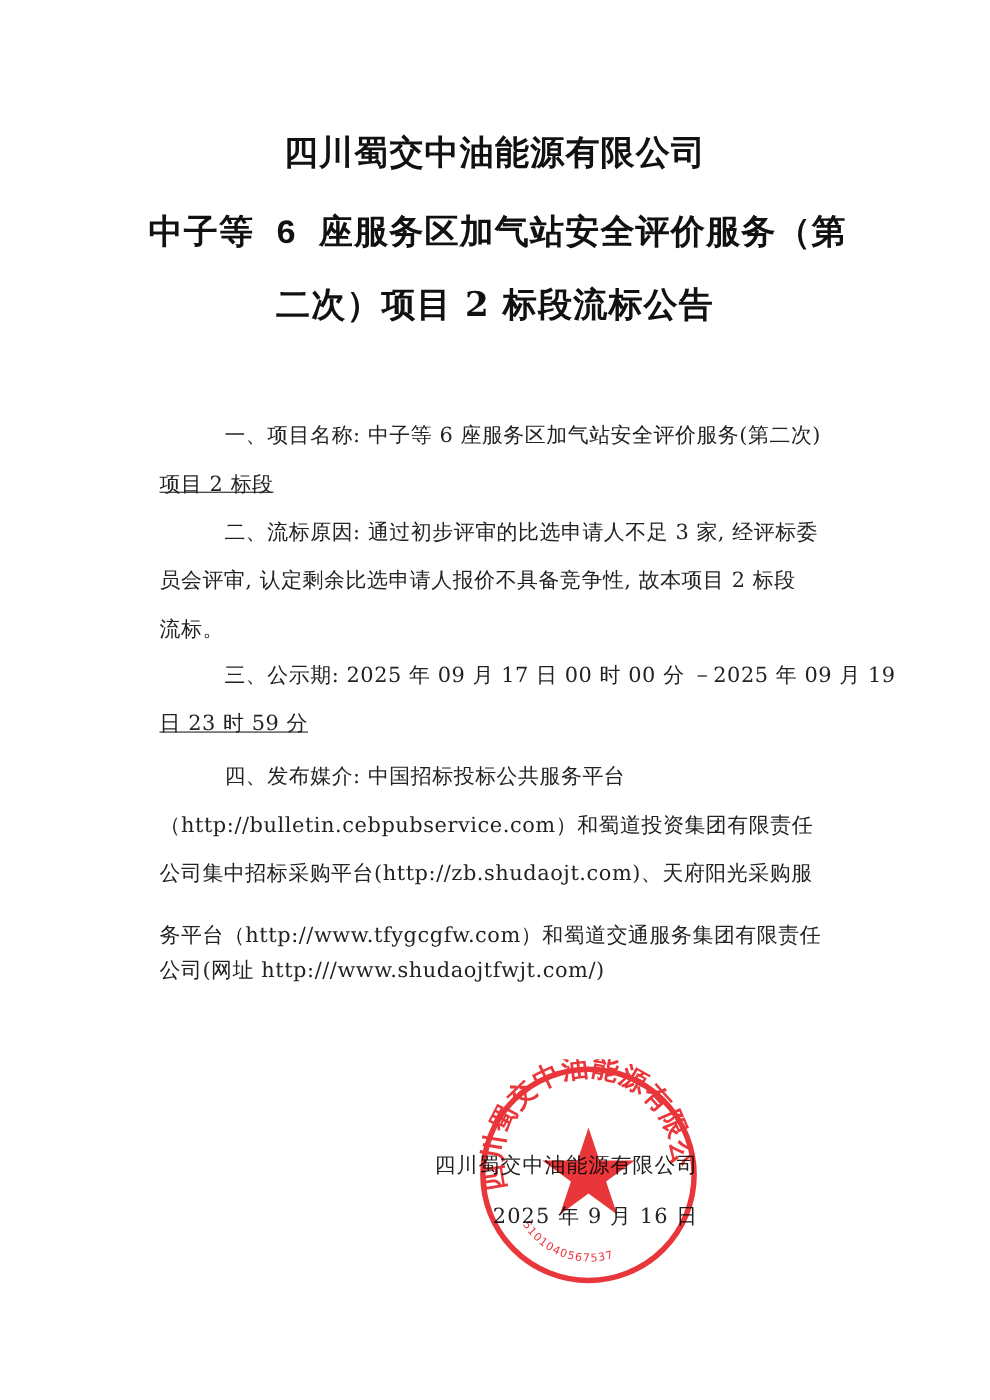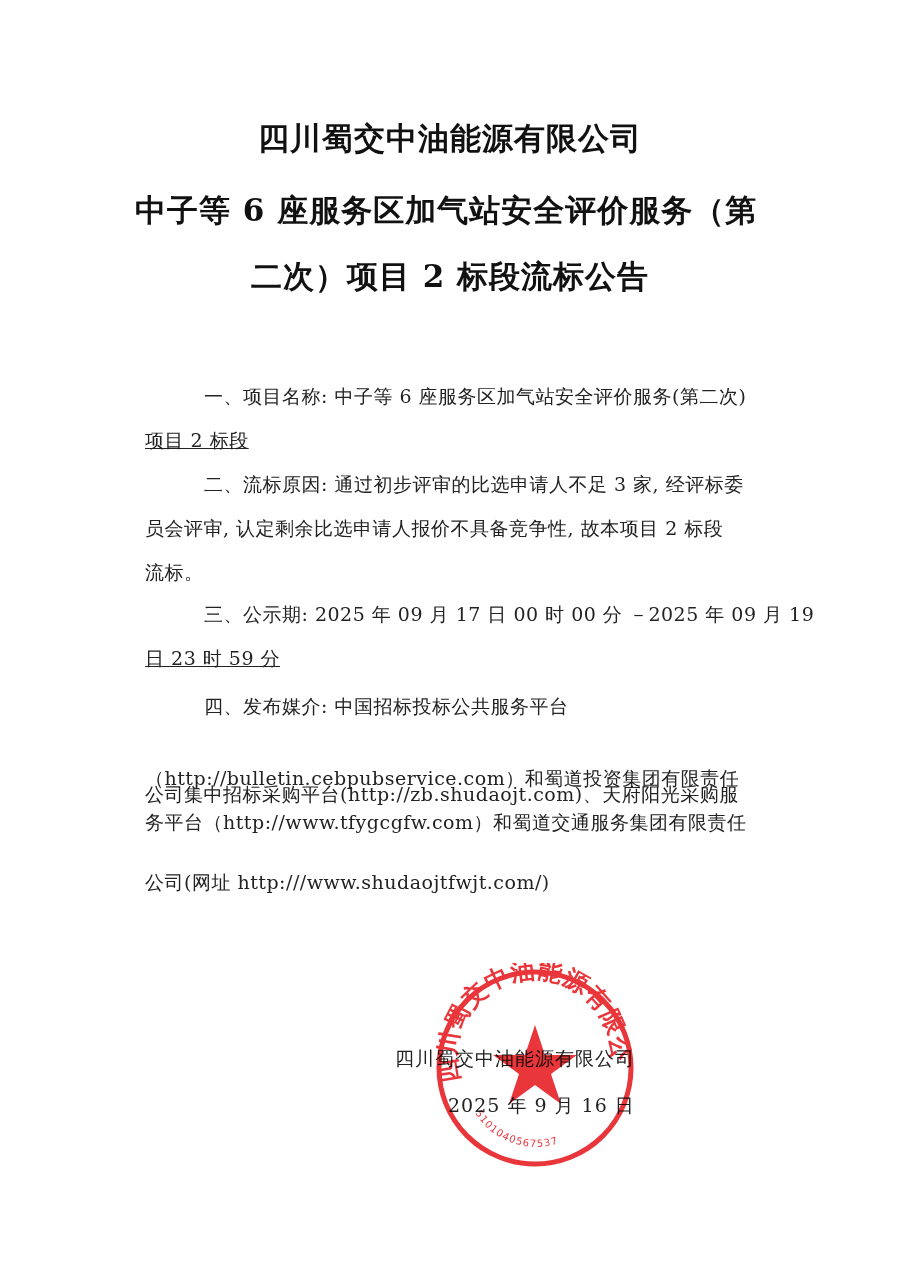--- a/index.html
+++ b/index.html
@@ -6,21 +6,21 @@
   body {
     width: 900px; height: 1273px; background: #ffffff; position: relative; overflow: hidden;
     font-family: "DejaVu Serif", "Liberation Serif", serif; color: #1a1a1a;
   }
   .title {
     position: absolute; left: 0; width: 900px; text-align: center;
     font-family: "DejaVu Serif", serif; font-weight: bold; font-size: 31px; color: #111;
     letter-spacing: 1px; white-space: nowrap;
   }
   .t1 { top: 118px; }
-  .t2 { top: 190px; left: 135px; width: auto; text-align: right; }
+  .t2 { top: 190px; left: 135px; width: auto; text-align: right; font-family: Liberation Mono, monospace; }
   .t3 { top: 256px; }
   .body {
     position: absolute; left: 145px; width: 640px;
     font-family: "DejaVu Serif", serif; font-size: 19px; line-height: 37px; color: #222;
   }
   .line { position: absolute; left: 0; white-space: nowrap; letter-spacing: 0.5px; }
   .indent { left: 59px; }
   .sign {
     position: absolute; font-family: "DejaVu Serif", serif; font-size: 19px; color: #222;
     white-space: nowrap; z-index: 2; letter-spacing: 1px;
@@ -46,23 +46,23 @@
     <div class="line" style="top:88px;">流标。</div>
   </div>
 
   <div class="body" style="top:596px;">
     <div class="line indent" style="top:0px;">三、公示期: 2025 年 09 月 17 日  00 时 00 分 －2025 年 09 月 19</div>
     <div class="line" style="top:44px;text-decoration:underline;">日  23 时 59 分</div>
   </div>
 
   <div class="body" style="top:688px;">
     <div class="line indent" style="top:0px;">四、发布媒介: 中国招标投标公共服务平台</div>
-    <div class="line" style="top:44px;margin-top:28px;">（http://bulletin.cebpubservice.com）和蜀道投资集团有限责任</div>
+    <div class="line" style="top:44px;">（http://bulletin.cebpubservice.com）和蜀道投资集团有限责任</div>
     <div class="line" style="top:88px;">公司集中招标采购平台(http://zb.shudaojt.com)、天府阳光采购服</div>
-    <div class="line" style="top:116px;">务平台（http://www.tfygcgfw.com）和蜀道交通服务集团有限责任</div>
+    <div class="line" style="top:144px;">务平台（http://www.tfygcgfw.com）和蜀道交通服务集团有限责任</div>
     <div class="line" style="top:176px;">公司(网址 http:///www.shudaojtfwjt.com/)</div>
   </div>
 
   <div class="sign" style="left:395px; top:1046px;">四川蜀交中油能源有限公司</div>
   <div class="sign" style="left:448px; top:1093px;">2025 年 9 月 16 日</div>
 
   <svg class="seal" viewBox="0 0 210 210">
     <defs>
       <path id="sealArcTop" d="M 30,118 A 78,78 0 1,1 182,96"></path>
       <path id="sealArcBottom" d="M 45,150 A 72,72 0 0,0 170,145"></path>

